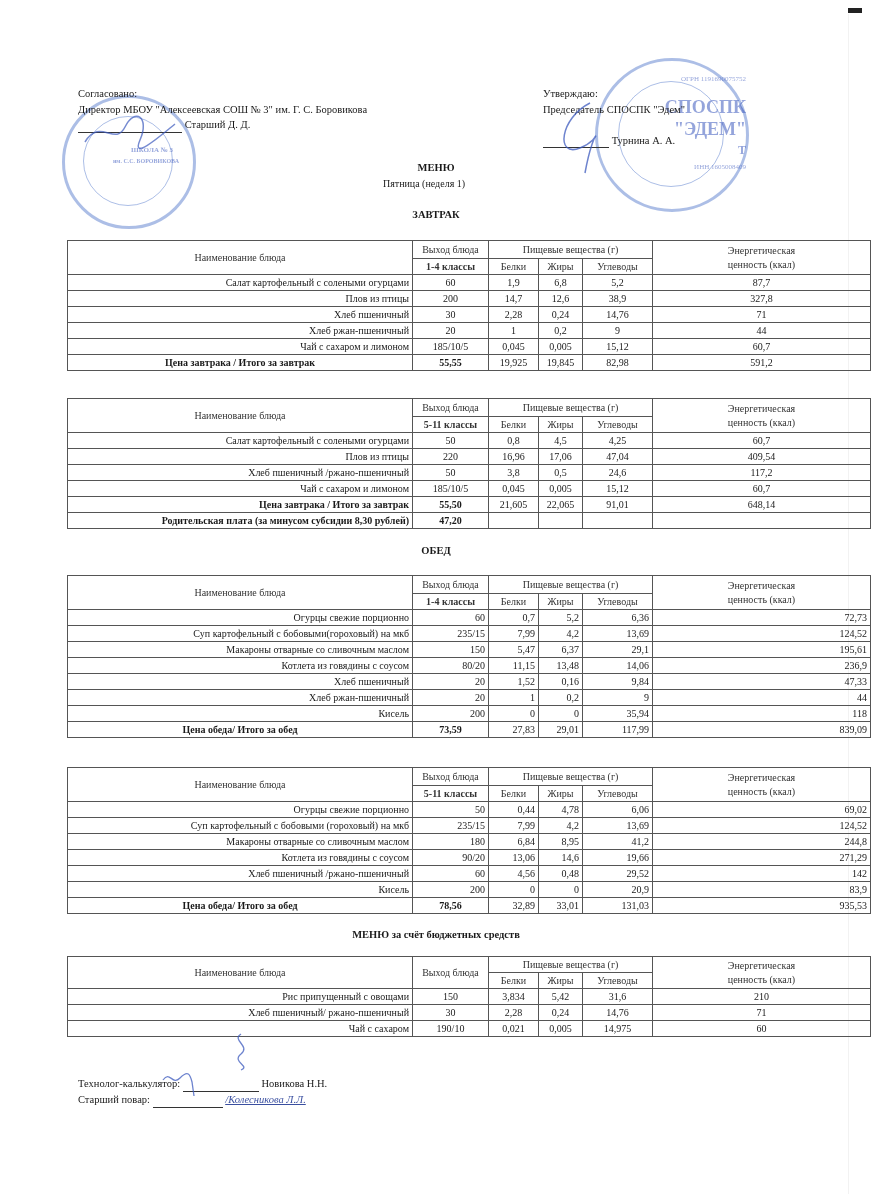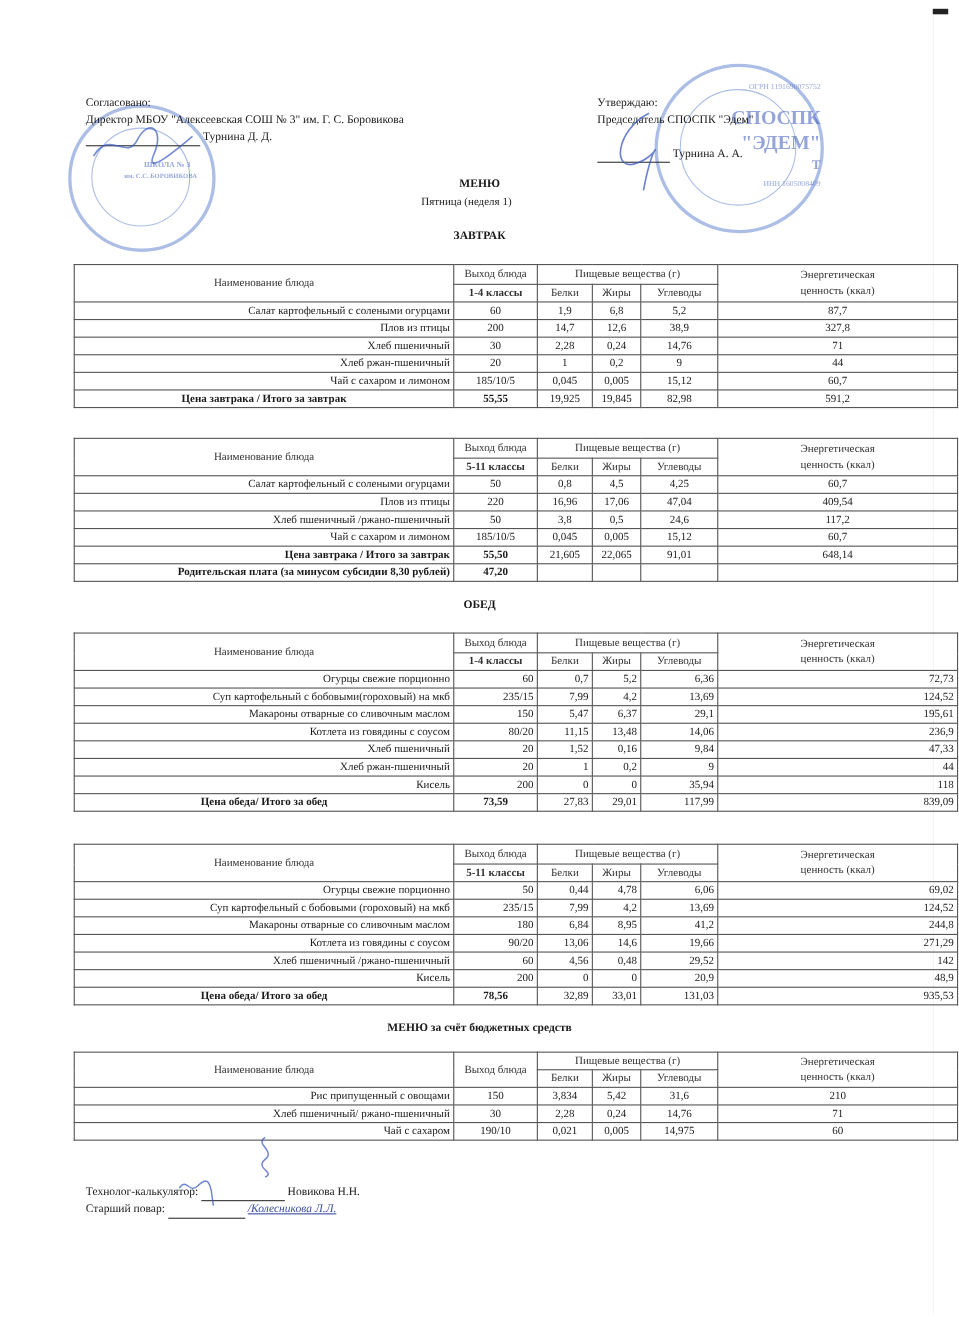--- a/index.html
+++ b/index.html
@@ -47,21 +47,21 @@
 
 <div class="stamp" style="left:62px; top:95px; width:128px; height:128px;">
   <div class="stamp-inner" style="left:18px; top:18px; width:88px; height:88px;"></div>
   <div class="stamp-text" style="left:20px; top:48px; width:88px; font-size:7px;">ШКОЛА № 3</div>
   <div class="stamp-text" style="left:14px; top:60px; width:100px; font-size:6px;">им. С.С. БОРОВИКОВА</div>
 </div>
 
 <div class="approve-left">
   <div>Согласовано:</div>
   <div>Директор МБОУ "Алексеевская СОШ № 3" им. Г. С. Боровикова</div>
-  <div><span class="sign-line" style="width:104px;"></span> <span>Турнина Д. Д.</span></div>
+  <div><span class="sign-line" style="width:104px;"></span> <span>Старший Д. Д.</span></div>
 </div>
 <svg class="scribble" style="left:80px; top:112px;" width="100" height="40">
   <path d="M5 30 C20 5, 35 35, 45 15 S70 5, 60 28 S85 20, 95 12" stroke="rgba(60,90,190,0.7)" stroke-width="1.5" fill="none"></path>
 </svg>
 
 <div class="stamp" style="left:595px; top:58px; width:148px; height:148px;">
   <div class="stamp-inner" style="left:20px; top:20px; width:104px; height:104px;"></div>
   <div class="stamp-text" style="left:0; top:14px; width:148px; font-size:7px; font-weight:normal;">ОГРН 1191690075752</div>
   <div class="stamp-text" style="left:0; top:36px; width:148px; font-size:18px;">СПОСПК</div>
   <div class="stamp-text" style="left:0; top:58px; width:148px; font-size:18px;">"ЭДЕМ"</div>
@@ -381,21 +381,21 @@
         <td class="r">0,48</td>
         <td class="r">29,52</td>
         <td class="r">142</td>
       </tr>
   <tr>
         <td class="l">Кисель</td>
         <td class="r">200</td>
         <td class="r">0</td>
         <td class="r">0</td>
         <td class="r">20,9</td>
-        <td class="r">48,9</td>
+        <td class="r">83,9</td>
       </tr>
   <tr>
         <td class="c b">Цена обеда/ Итого за обед</td>
         <td class="c b">78,56</td>
         <td class="r">32,89</td>
         <td class="r">33,01</td>
         <td class="r">131,03</td>
         <td class="r">935,53</td>
       </tr>
 </tbody>

